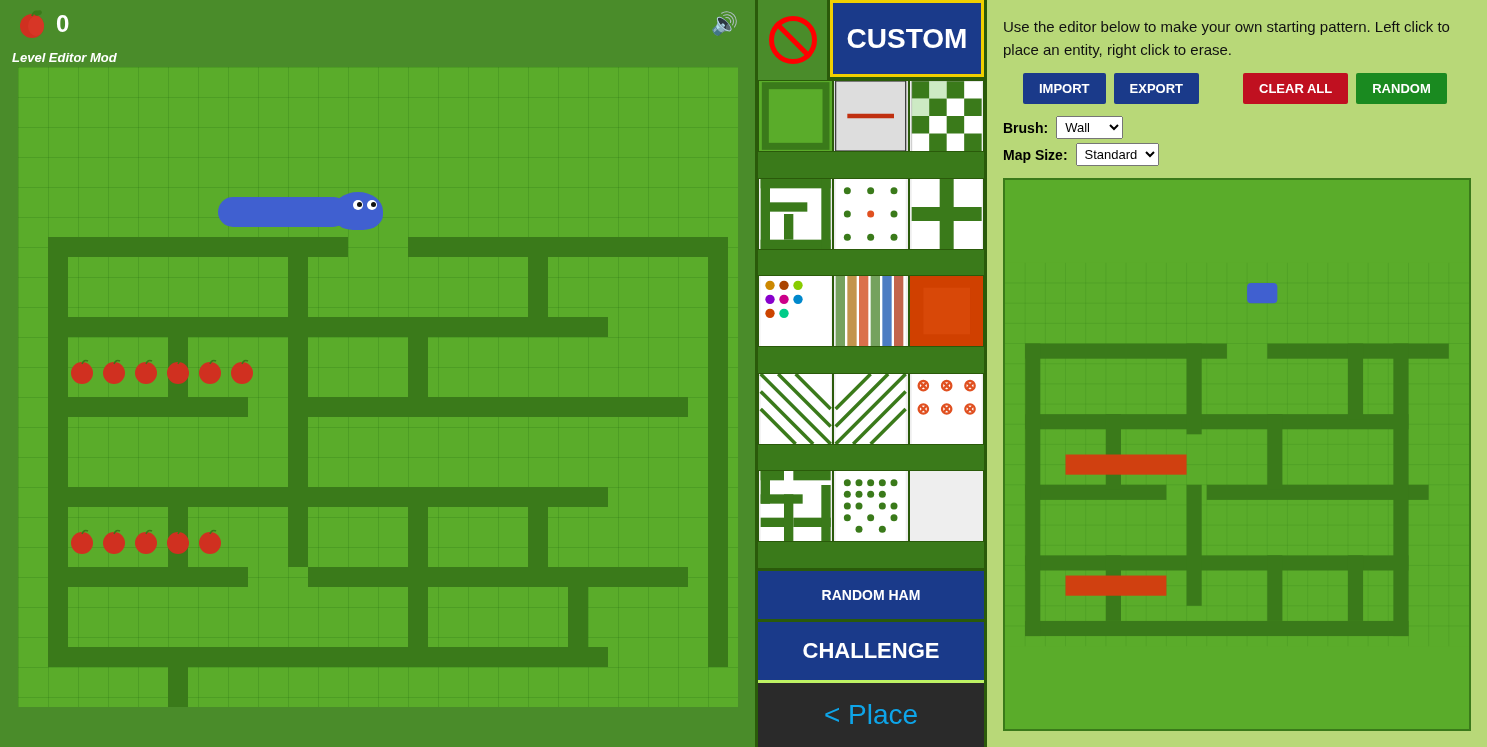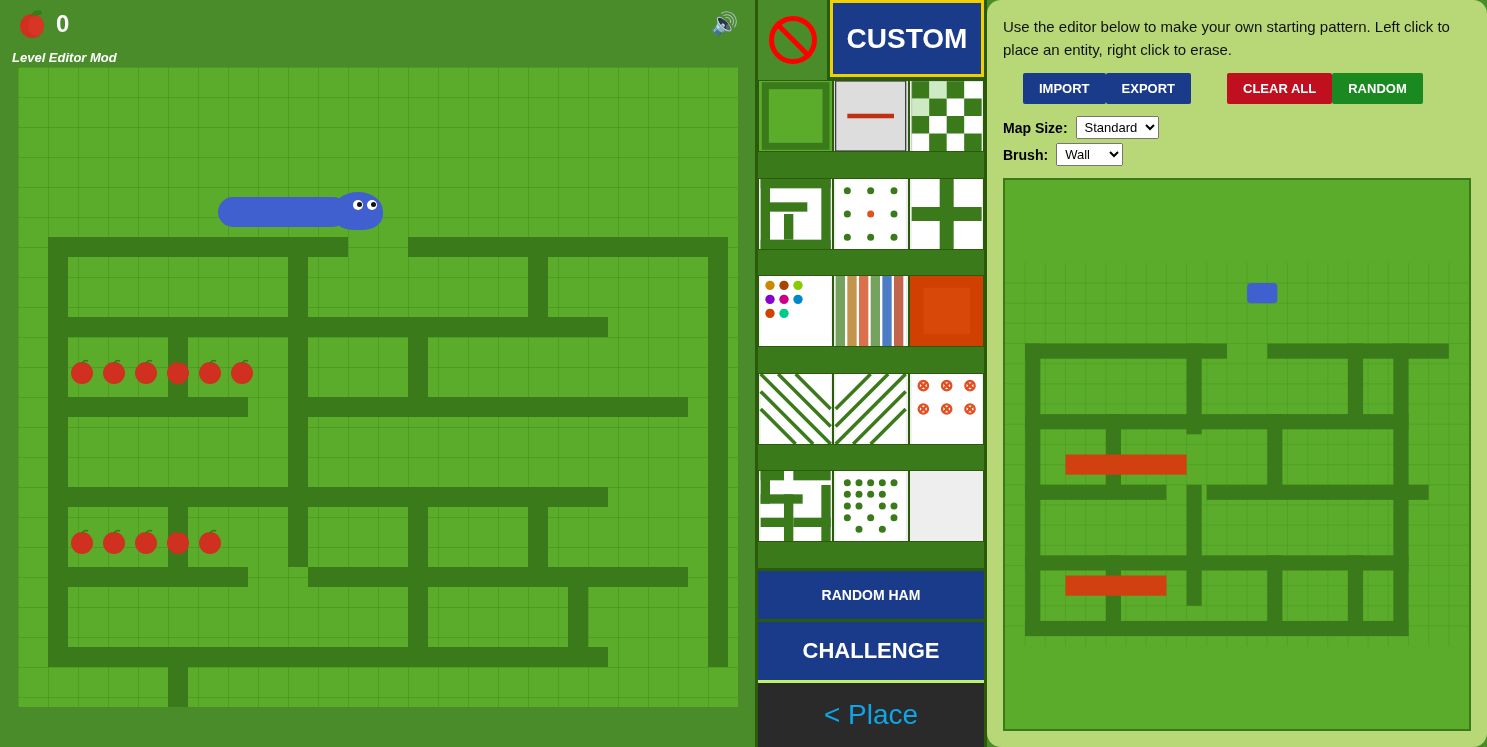--- a/index.html
+++ b/index.html
@@ -177,31 +177,31 @@
     }
 
     
     .right-panel {
       flex: 1;
       background: #b8d878;
       padding: 16px;
       display: flex;
       flex-direction: column;
       gap: 12px;
-      border-radius: 14px;
     }
 
     .info-text {
       font-size: 15px;
       color: #111;
       line-height: 1.5;
     }
 
     .toolbar-row {
       display: flex;
+      gap: 8px;
       align-items: flex-start;
       padding-left: 20px;
     }
 
     .toolbar-btn {
       padding: 8px 16px;
       font-size: 13px;
       font-weight: bold;
       border: none;
       cursor: pointer;
@@ -594,34 +594,34 @@
 
   <div class="toolbar-row">
     <button class="toolbar-btn btn-import">IMPORT</button>
     <button class="toolbar-btn btn-export">EXPORT</button>
     <button class="toolbar-btn btn-clear">CLEAR ALL</button>
     <button class="toolbar-btn btn-refresh">RANDOM</button>
   </div>
 
   <div class="settings-row">
     <div class="setting-line">
-      <span>Map Size:</span>
-      <select>
-        <option>Standard</option>
-        <option>Small</option>
-        <option>Large</option>
-      </select>
-    </div>
-    <div class="setting-line">
       <span>Brush:</span>
       <select>
         <option>Wall</option>
         <option>Apple</option>
         <option>Snake</option>
         <option>Erase</option>
+      </select>
+    </div>
+    <div class="setting-line">
+      <span>Map Size:</span>
+      <select>
+        <option>Standard</option>
+        <option>Small</option>
+        <option>Large</option>
       </select>
     </div>
   </div>
 
   <div class="mini-map">
     <svg viewBox="0 0 460 380" style="width:100%;height:100%;">
 
       <rect width="460" height="380" fill="#5aac2a"></rect>
 
       <g stroke="rgba(0,80,0,0.2)" stroke-width="0.5">

